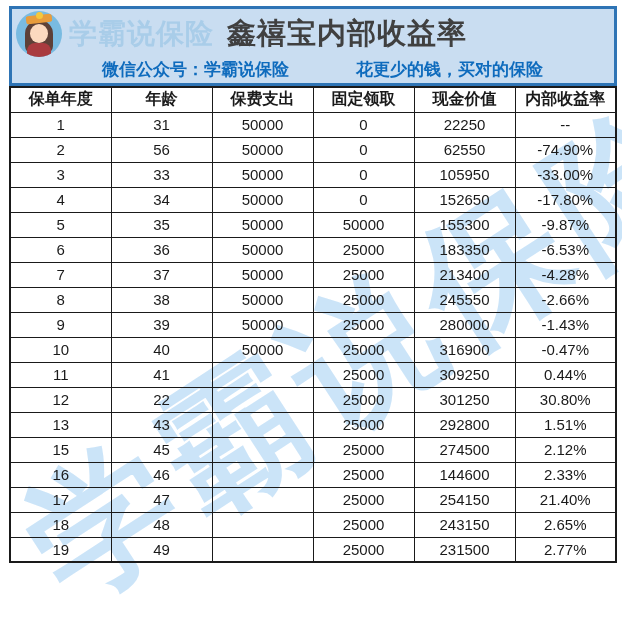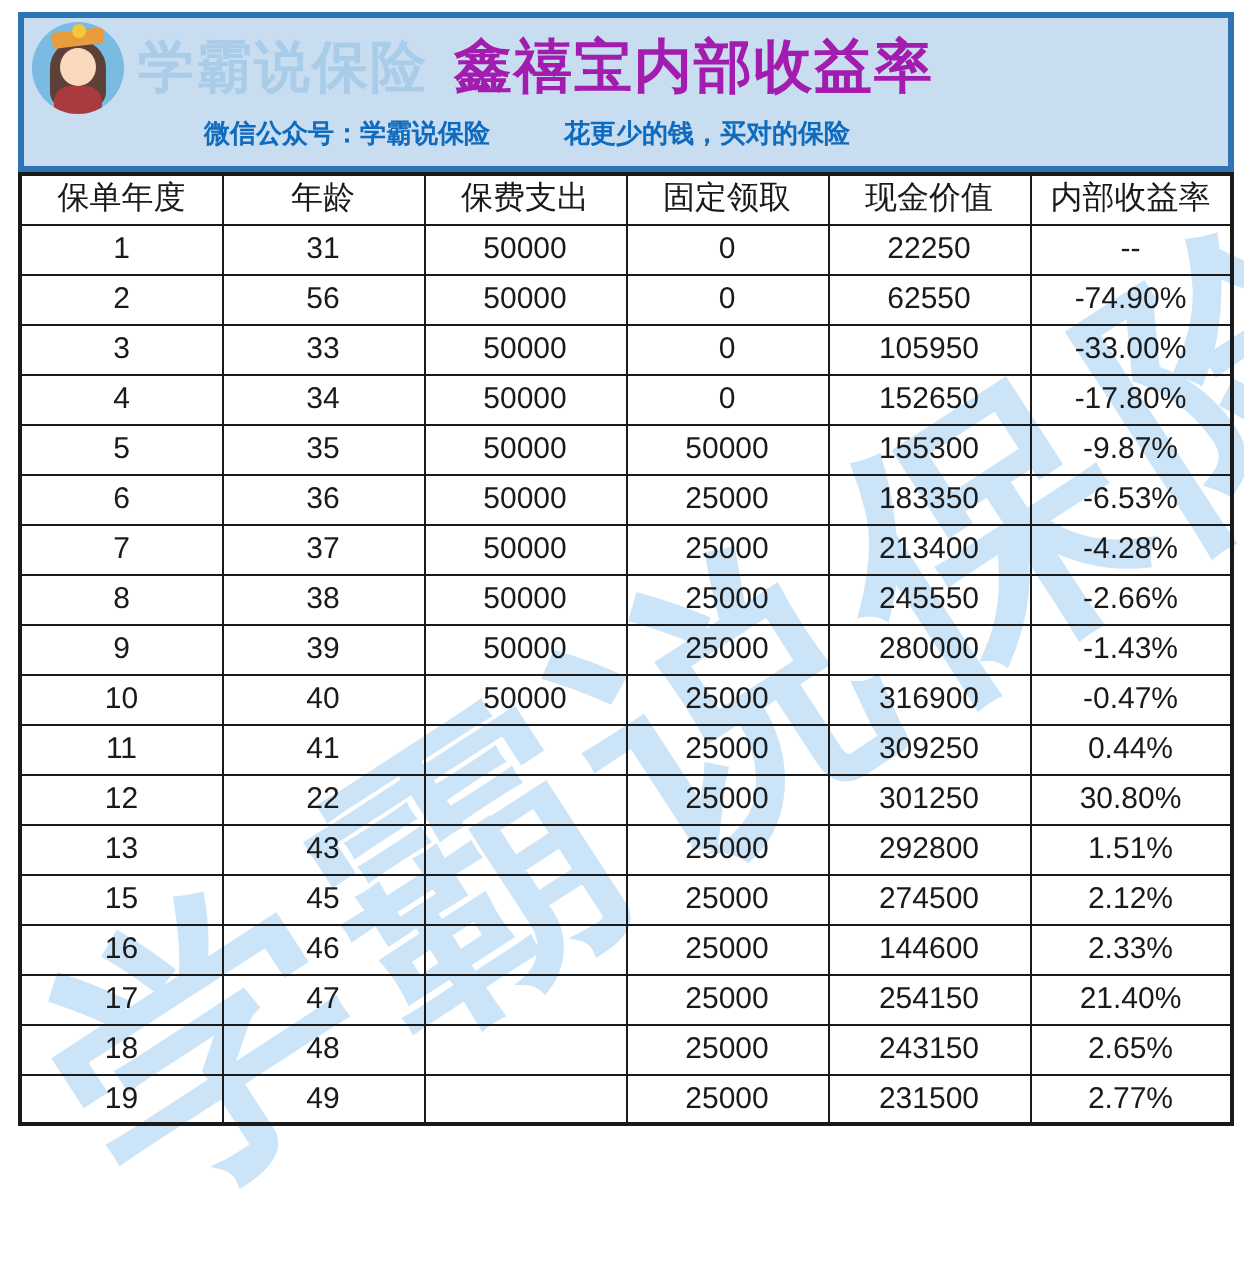--- a/index.html
+++ b/index.html
@@ -38,27 +38,27 @@
   .avatar .body   { position:absolute; left:11px; top:32px; width:24px; height:14px; border-radius:8px 8px 0 0; background:#a93b3f; }
 
   .logo-text {
     font-size:28px; font-weight:bold;
     color:var(--logo-text-blue, #a9cde9);
     margin-left:7px; letter-spacing:1px;
     white-space:nowrap;
   }
   .title {
     margin:0 0 0 13px;
-    font-size:29px; font-weight:bold; color:#a21caf;
+    font-size:29px; font-weight:bold; color:#404040;
     letter-spacing:1px; white-space:nowrap;
   }
   .band-sub {
     display:flex; align-items:center;
-    padding-left:90px; gap:37px;
-    font-size:13px; font-weight:bold;
+    padding-left:90px; gap:67px;
+    font-size:17px; font-weight:bold;
     color:var(--subtitle-blue, #0e6bbd);
     white-space:nowrap;
   }
 
   
   .watermark {
     position:absolute; left:-10px; top:480px;
     transform:rotate(-33deg); transform-origin:0 0;
     font-size:145px; font-weight:bold;
     letter-spacing:10px; white-space:nowrap;
@@ -77,21 +77,21 @@
     background:transparent;
     border:2px solid var(--table-border, #1a1a1a);
   }
   .tbl th, .tbl td {
     border:1px solid var(--table-border, #1a1a1a);
     height:25px; padding:0;
     text-align:center; vertical-align:middle;
     color:#1a1a1a; background:transparent;
     overflow:hidden; white-space:nowrap;
   }
-  .tbl th { font-size:16px; font-weight:normal; }
+  .tbl th { font-size:16px; font-weight:bold; }
   .tbl td { font-size:15px; }
 </style>
 </head>
 <body>
 
 <div class="page">
 
   <div class="band">
     <div class="band-top">
       <div class="avatar">

